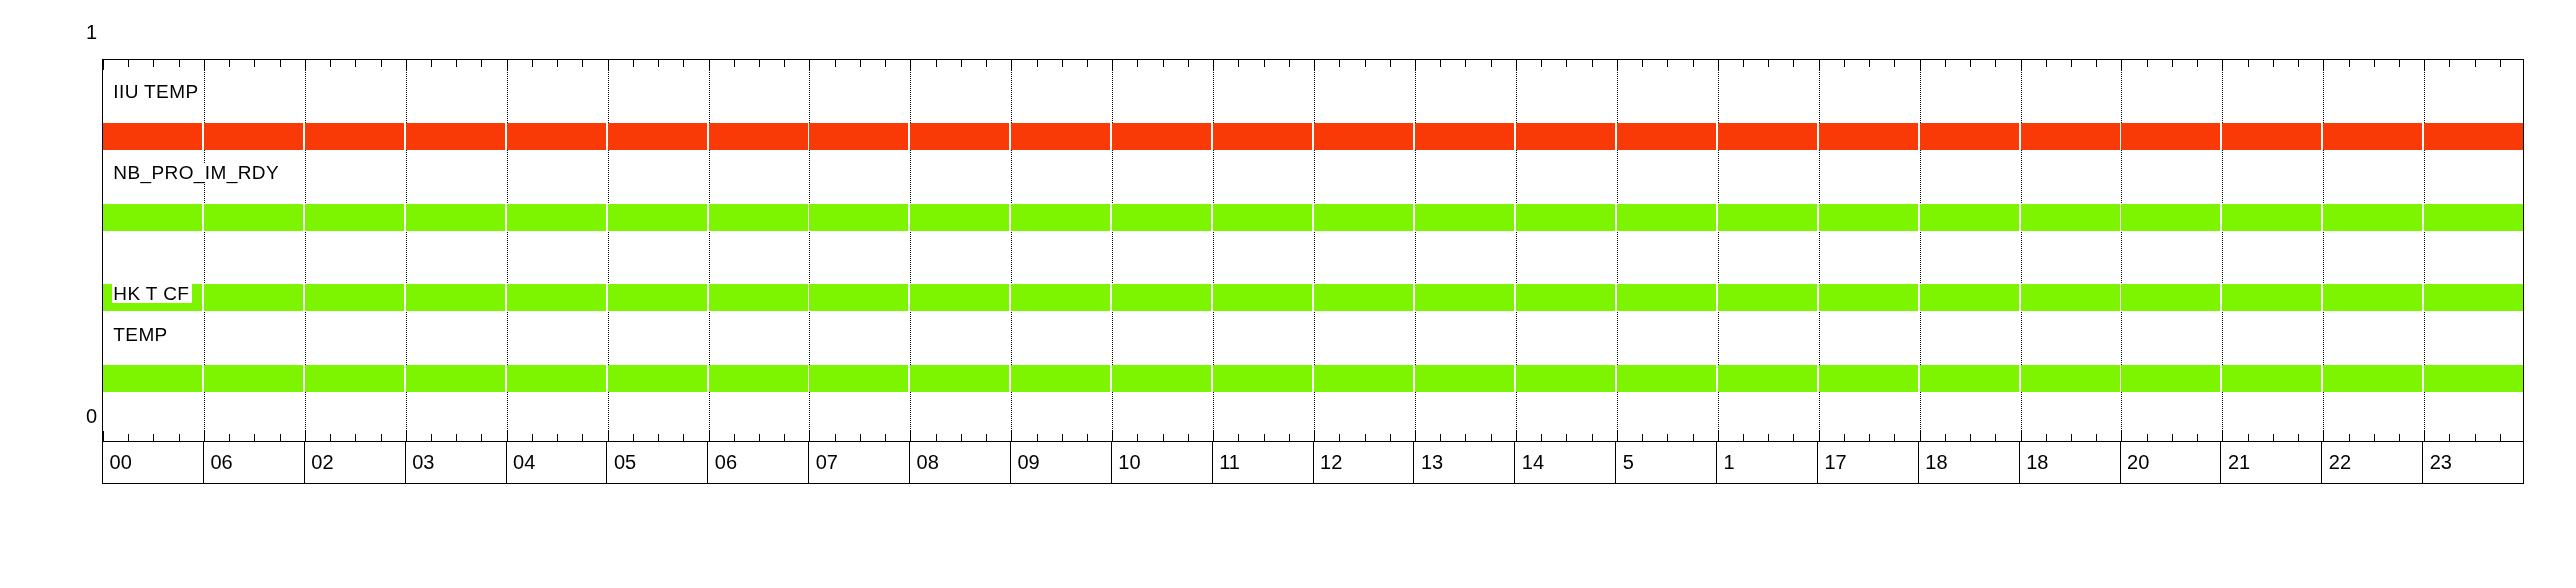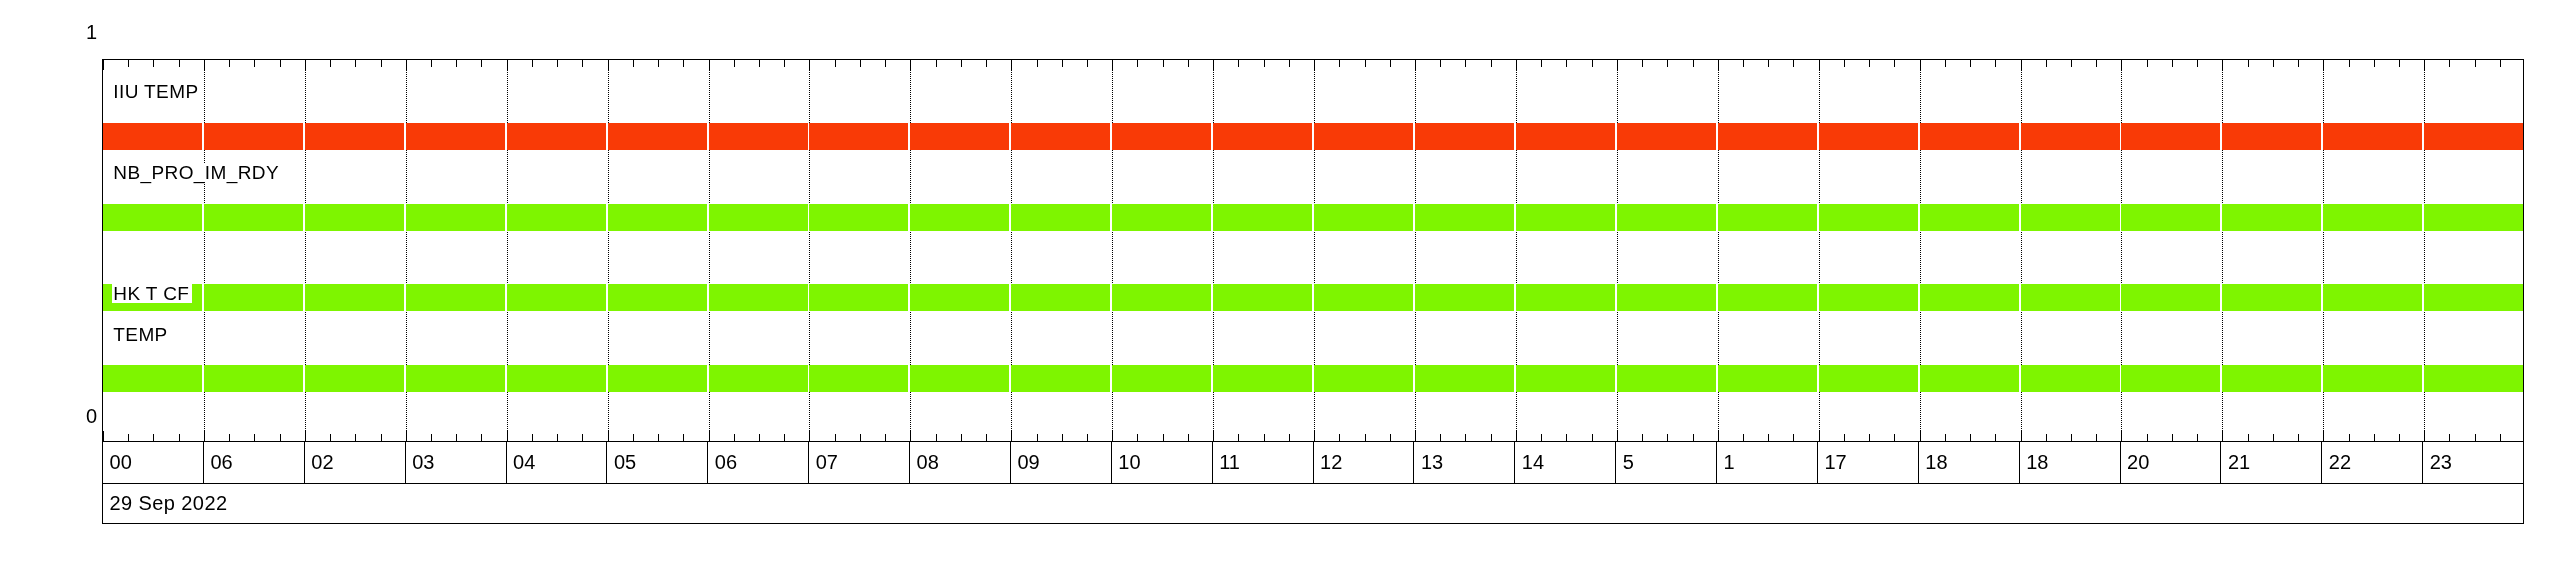--- a/index.html
+++ b/index.html
@@ -502,18 +502,15 @@
       <div class="hour-cell">1</div>
       <div class="hour-cell">17</div>
       <div class="hour-cell">18</div>
       <div class="hour-cell">18</div>
       <div class="hour-cell">20</div>
       <div class="hour-cell">21</div>
       <div class="hour-cell">22</div>
       <div class="hour-cell">23</div>
     </div>
 
-  <div id="date-strip">
-    <span id="date-text">29 Sep 2022</span>
-  </div>
 
 </div>
 
 
 </body></html>

